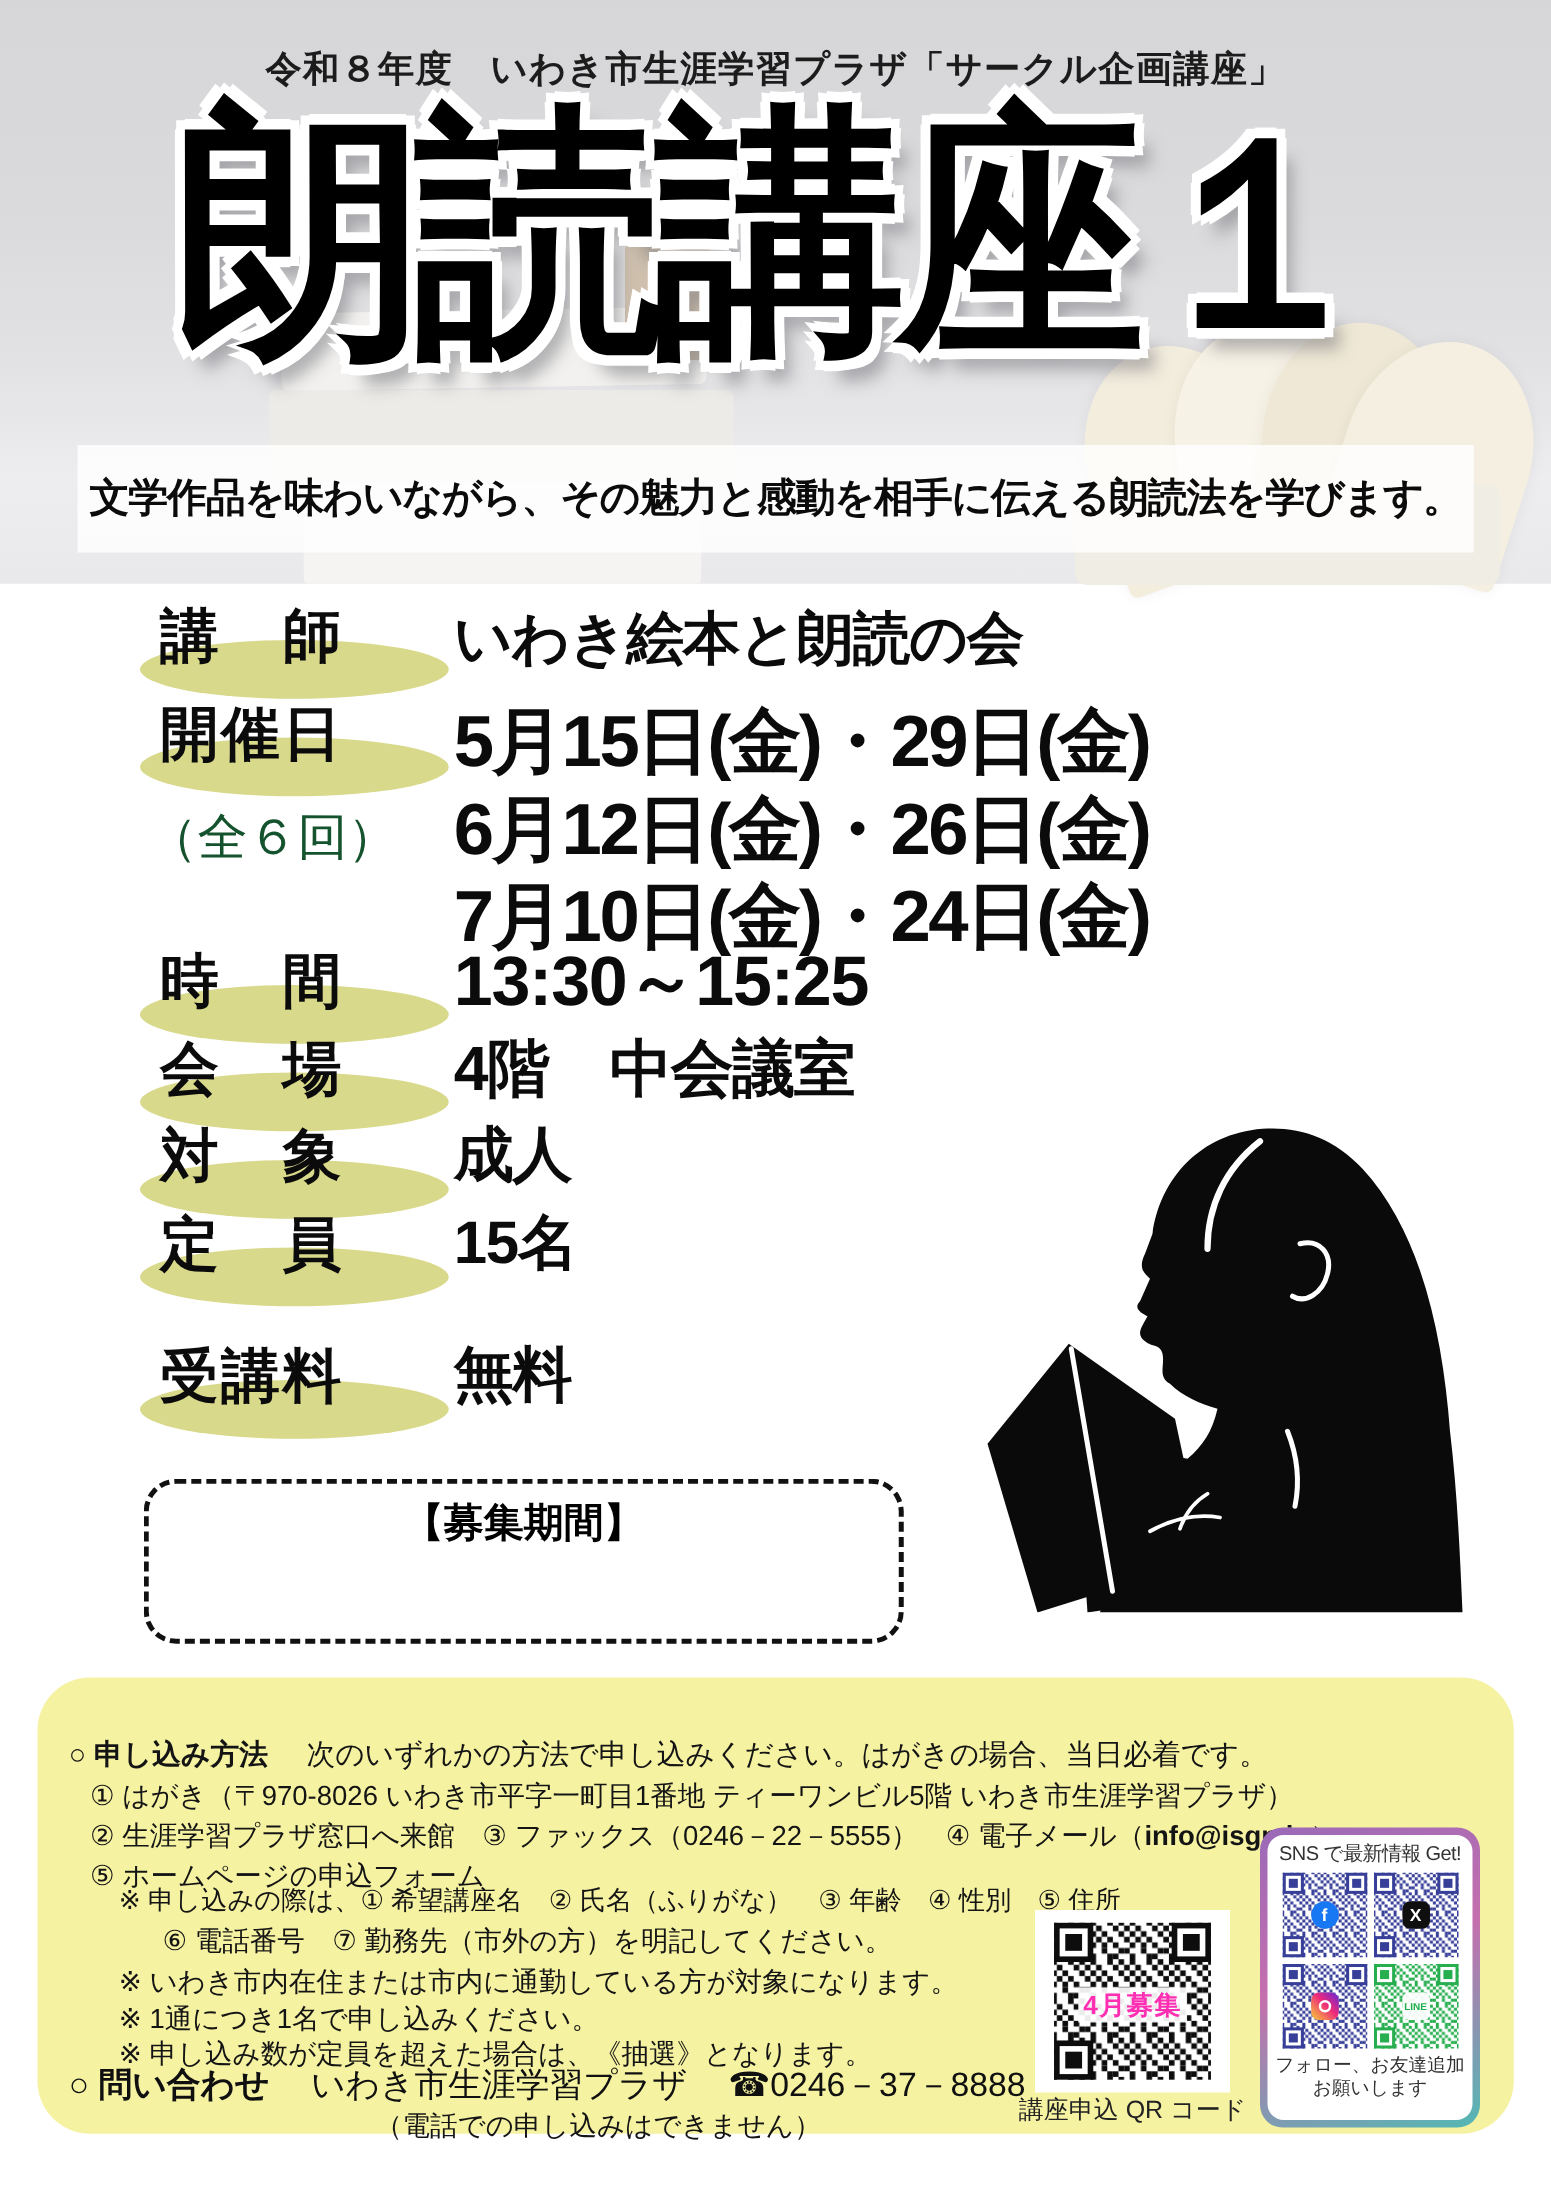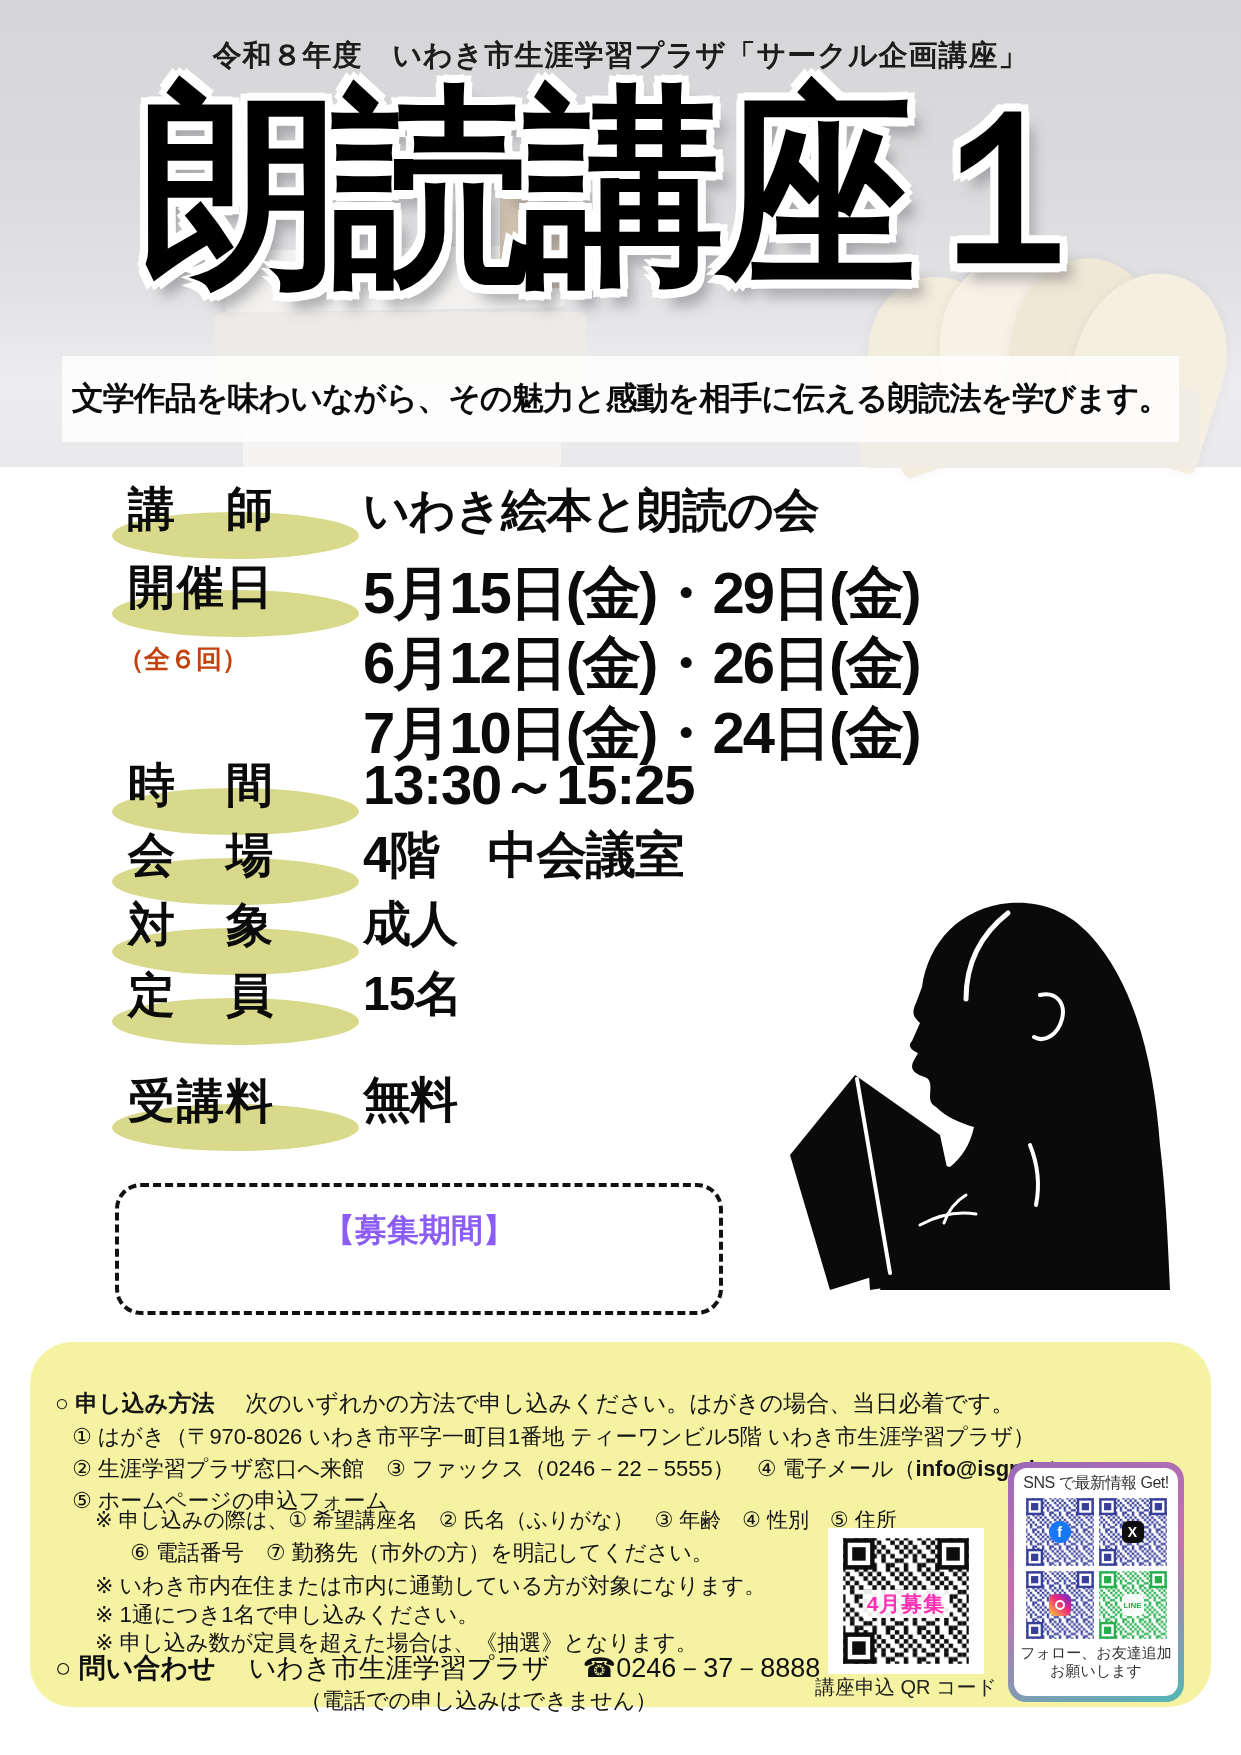--- a/index.html
+++ b/index.html
@@ -25,27 +25,27 @@
     text-shadow:-7px -7px 0 #fff,0 -8px 0 #fff,7px -7px 0 #fff,-8px 0 0 #fff,8px 0 0 #fff,
                 -7px 7px 0 #fff,0 8px 0 #fff,7px 7px 0 #fff,0 0 5px #fff,12px 16px 12px rgba(110,110,115,.5); }
   .tagline-band { position:absolute; left:62px; top:356px; width:1117px; height:86px;
     background:rgba(255,255,255,.82); z-index:2; display:flex; align-items:center; justify-content:center; }
   .tagline { font-size:32px; font-weight:900; color:#0b0b0b; letter-spacing:-1px; }
 
   
   .lbl { position:absolute; left:128px; font-weight:900; font-size:47px; color:#0b0b0b; z-index:2; letter-spacing:2px; }
   .oval { position:absolute; left:112px; width:247px; height:47px; background:#d9d98c; border-radius:50%; z-index:1; }
   .val { position:absolute; left:363px; font-weight:900; color:#0b0b0b; z-index:2; letter-spacing:-1px; }
-  .note-paren { position:absolute; left:118px; font-weight:700; font-size:26px; color:#c2410c; z-index:2; }
+  .note-paren { position:absolute; left:118px; font-weight:400; font-size:40px; color:#14532d; z-index:2; }
   .dates { font-size:58px; letter-spacing:-2px;margin-top:21px; }
 
   
   .recruit-box { position:absolute; left:115px; top:1183px; width:608px; height:132px;
     border:4px dashed #111; border-radius:26px; z-index:2; text-align:center; }
-  .recruit-heading { margin-top:22px; font-size:32px; font-weight:900; color:#8b5cf6; }
+  .recruit-heading { margin-top:10px; font-size:32px; font-weight:900; color:#000000; }
   .recruit-period { margin-top:4px; font-size:40px; font-weight:900; color:#0b0b0b; letter-spacing:-1px; }
 
   
   .silhouette { position:absolute; left:770px; top:895px; width:420px; height:395px; z-index:1; }
 
   
   .panel { position:absolute; left:30px; top:1342px; width:1181px; height:365px;
     background:#f5f2a2; border-radius:42px; z-index:1; }
   .pline { position:absolute; font-size:22px; color:#141414; letter-spacing:0; white-space:nowrap; z-index:2; }
   .pbold { font-weight:bold; }

